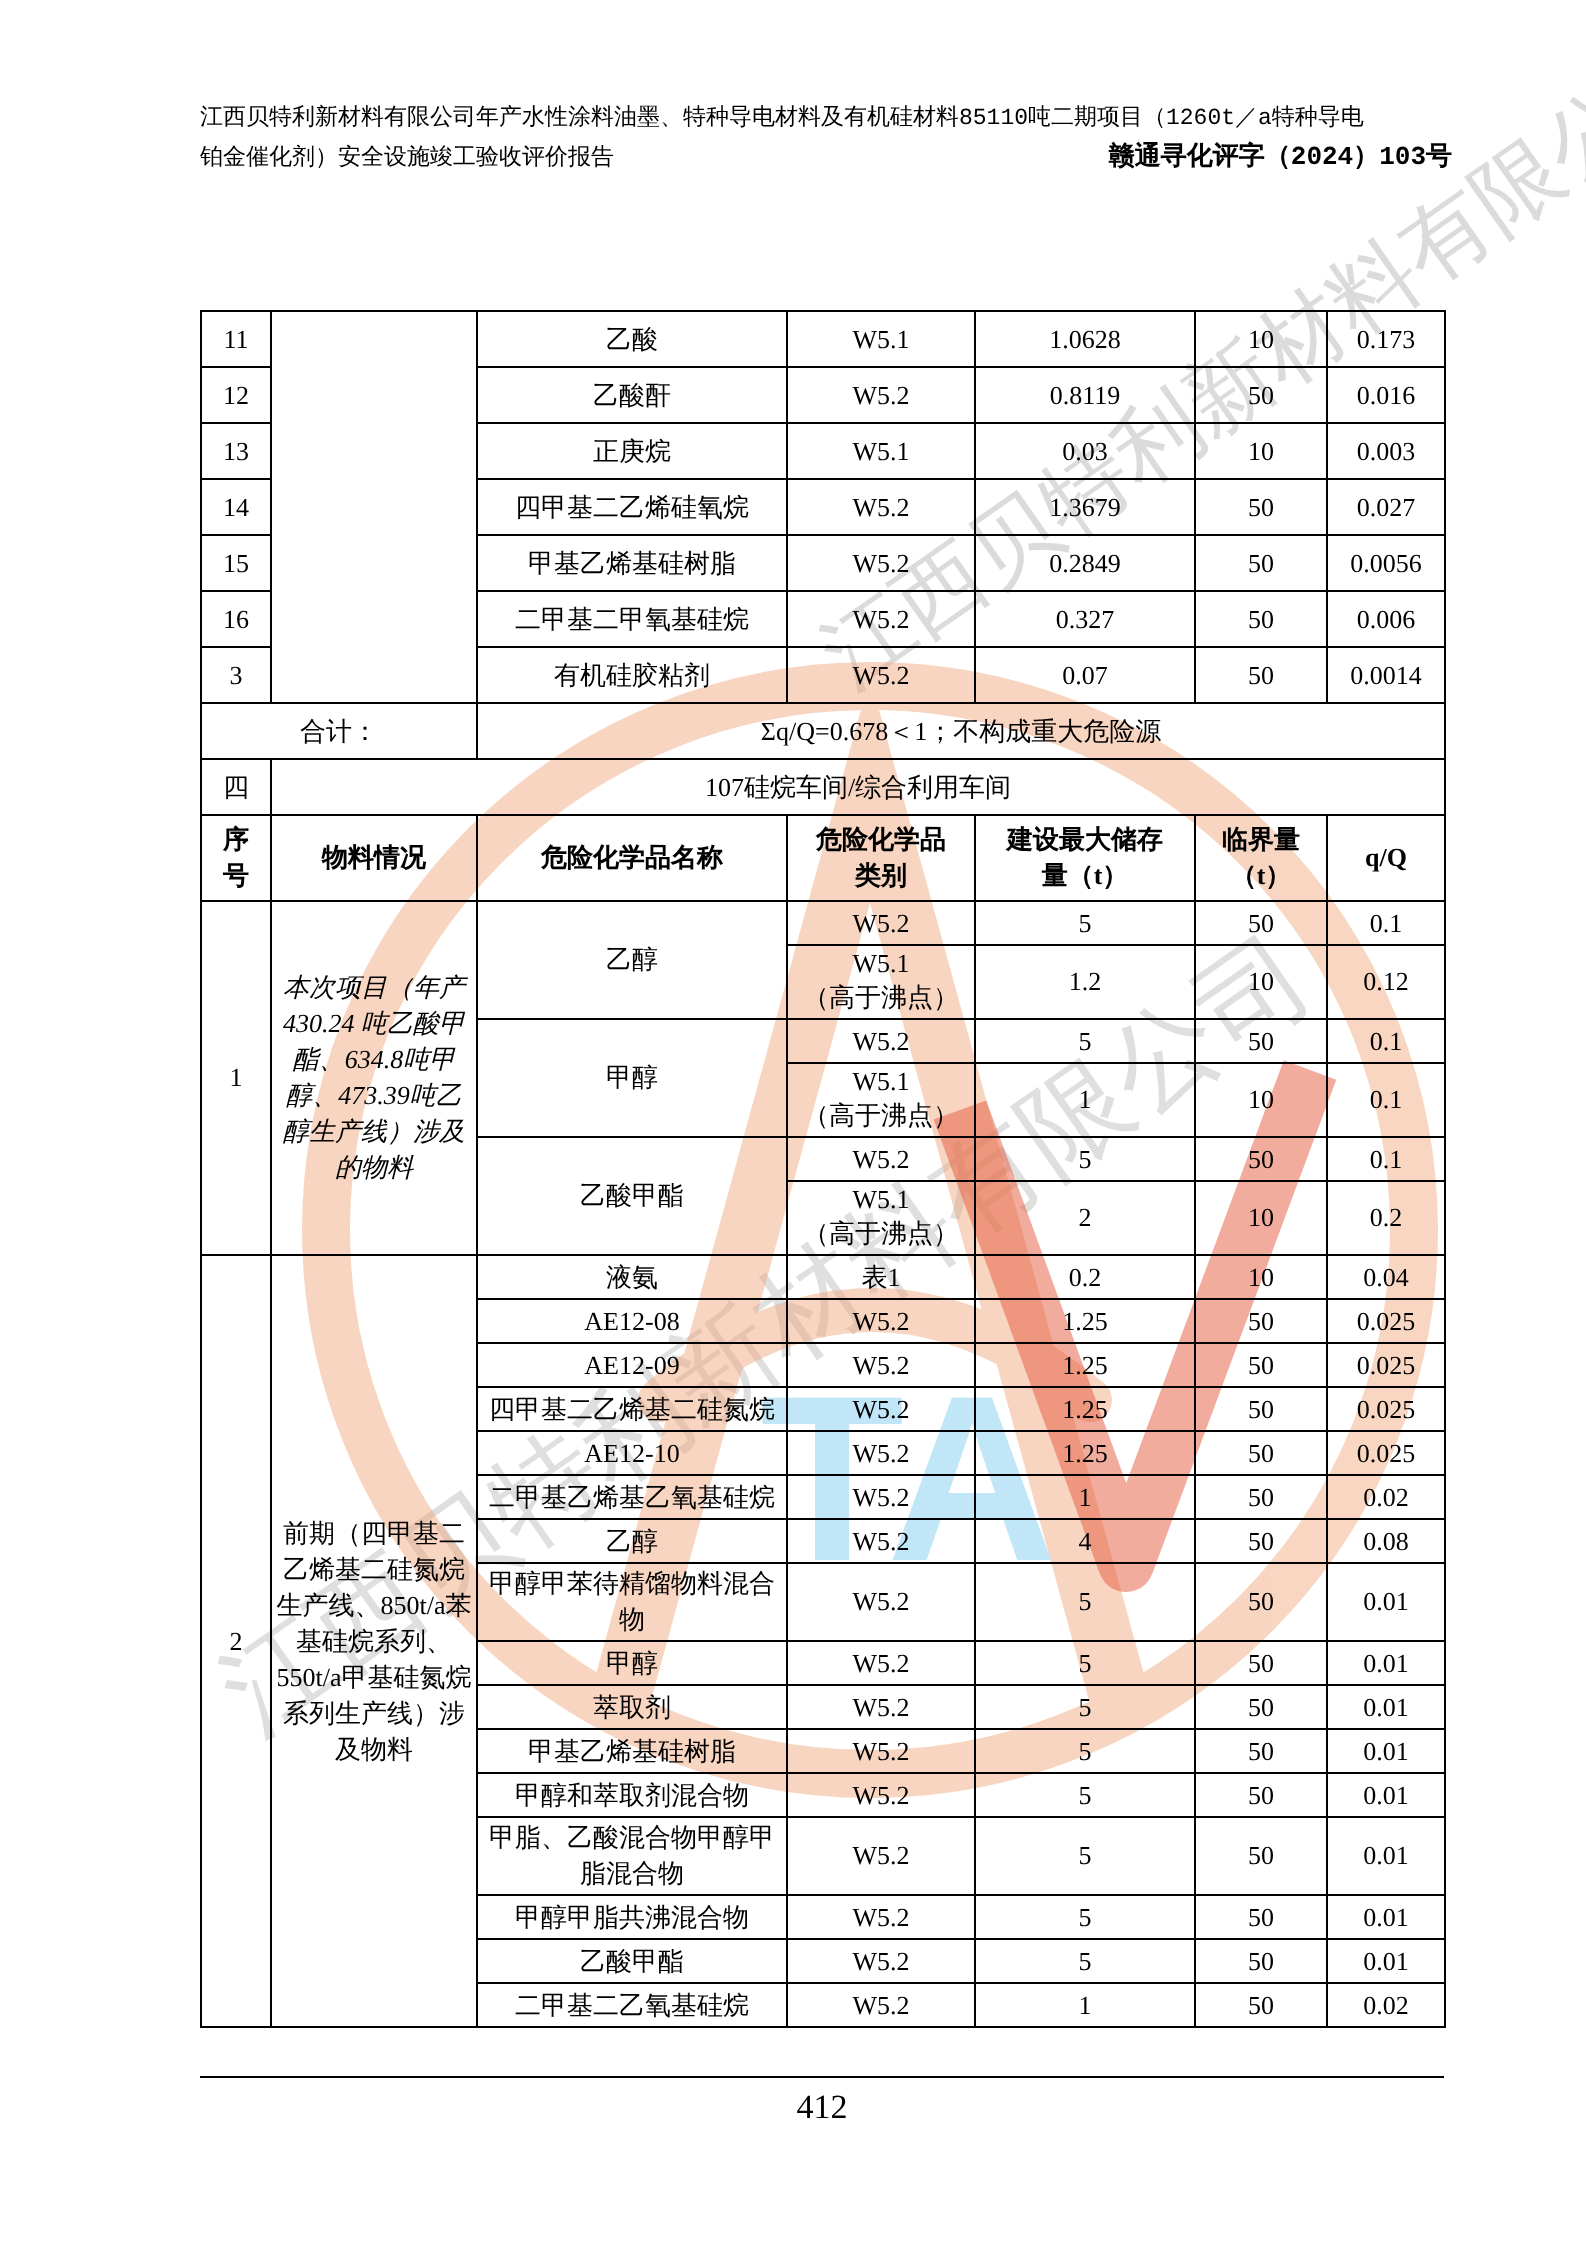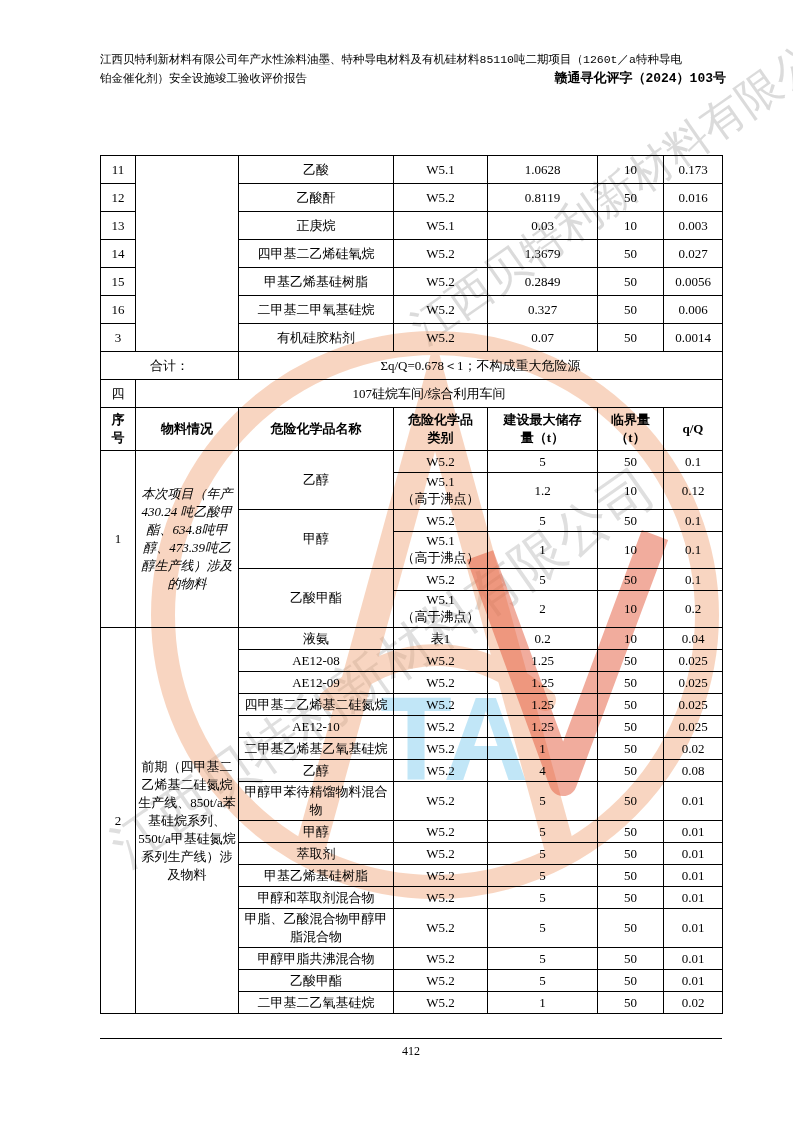--- a/index.html
+++ b/index.html
@@ -18,21 +18,21 @@
        font-weight:normal;overflow:hidden;}
   tbody.cont td{height:25px;}
   tr.total-row td,tr.section-four-row td{height:25px;}
   tr.colhead-row th{height:40px;font-weight:bold;}
   tbody.sec td{height:19px;}
   .bold{font-weight:bold;}
   .mat-left{text-align:left;padding:2px 4px;font-style:italic;}
   .page-footer-line{position:absolute;left:100px;top:1038px;width:622px;
        border-top:1.5px solid #000;z-index:1;}
   .page-number{position:absolute;left:100px;top:1044px;width:622px;
-       text-align:center;font-size:12px;z-index:1;}
+       text-align:center;font-size:17px;z-index:1;}
 </style>
 </head>
 <body>
 
 <svg class="wm" width="793" height="1122" viewBox="0 0 793 1122">
   <g>
     <text transform="translate(128,868) rotate(-35)" font-size="54" fill="#b0b0b0" opacity="0.4" font-family="Liberation Serif, serif">江西贝特利新材料有限公司</text>
     <text transform="translate(425,345) rotate(-35)" font-size="44" fill="#b0b0b0" opacity="0.45" font-family="Liberation Serif, serif">江西贝特利新材料有限公司</text>
   </g>
   <g opacity="0.45">

